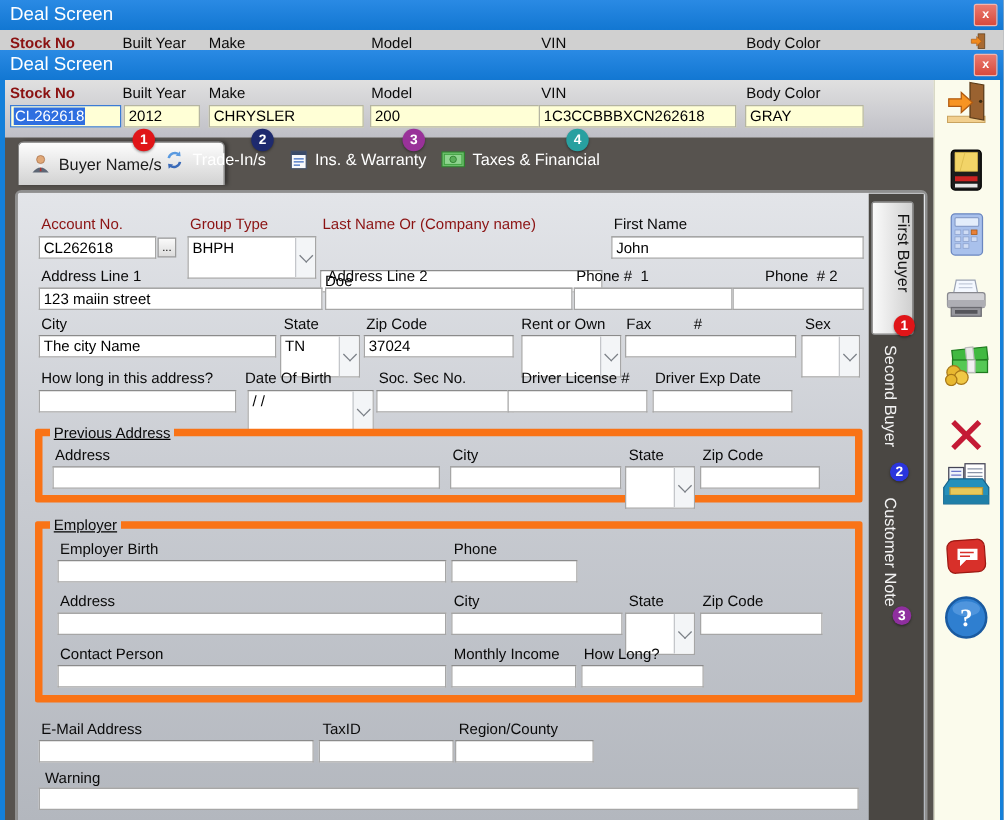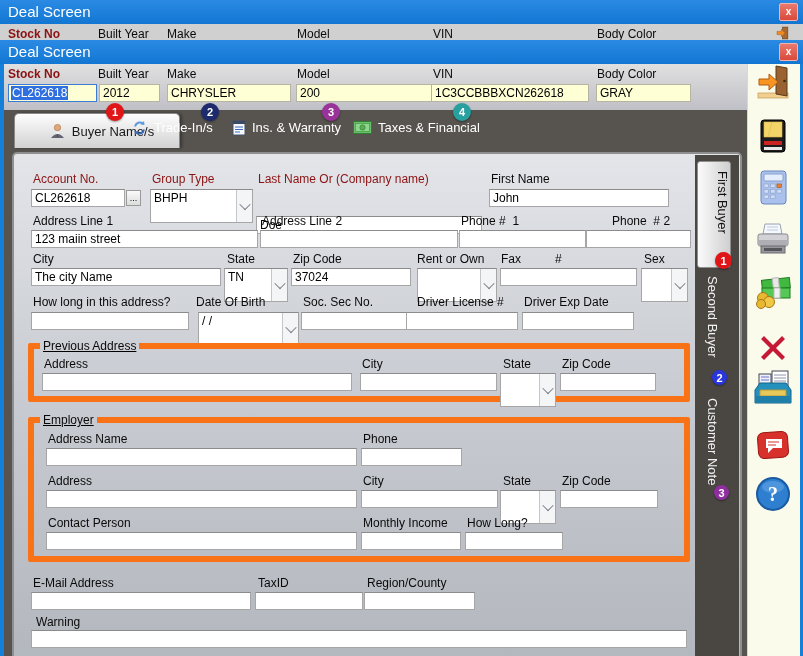--- a/index.html
+++ b/index.html
@@ -32,21 +32,21 @@
   .chev{width:7px;height:7px;border-right:1.5px solid #7a7f86;border-bottom:1.5px solid #7a7f86;
     transform:rotate(45deg) translate(-1px,-1px);}
   .dots{position:absolute;width:15px;height:16px;background:linear-gradient(#fafafa,#dcdcdc);
     border:1px solid #9a9a9a;font-size:9px;line-height:6px;text-align:center;padding:0;
     font-family:"Liberation Sans",sans-serif;}
   
   .tabdark{position:absolute;background:#57534f;}
   .toptab-active{position:absolute;background:linear-gradient(#fdfdfd,#d2d2d2);
     border:1px solid #8a8a8a;border-bottom:none;border-radius:5px 5px 0 0;
     display:flex;align-items:center;gap:6px;padding-left:9px;box-sizing:border-box;
-    font-size:13px;color:#1a1a1a;box-shadow:2px 0 3px rgba(0,0,0,.35);justify-content:center;}
+    font-size:13px;color:#1a1a1a;box-shadow:2px 0 3px rgba(0,0,0,.35);}
   .toptab{position:absolute;display:flex;align-items:center;gap:6px;
     font-size:13px;color:#fff;height:35px;}
   .badge{position:absolute;border-radius:50%;color:#fff;font-size:11px;font-weight:bold;
     display:flex;align-items:center;justify-content:center;box-shadow:0 1px 2px rgba(0,0,0,.4);}
   
   .panel{position:absolute;background:linear-gradient(#e3e5e9,#c9ccd2 45%,#b2b6bd);
     border:2px solid #8f8f8f;border-radius:5px 5px 0 0;box-sizing:border-box;}
   fieldset{position:absolute;border:6px solid #f97316;border-radius:2px;margin:0;padding:0;
     box-sizing:border-box;text-decoration:underline;}
   legend{font-size:12px;color:#0a0a0a;padding:0 3px;margin-left:6px;}
@@ -168,21 +168,21 @@
   <span class="lbl red" style="left:33px;top:172px;">Account No.</span>
   <input class="inp" style="left: 31px; top: 189px; width: 94px;" readonly="" value="CL262618">
   <button class="dots" style="left:126px;top:190px;">...</button>
   <span class="lbl red" style="left:152px;top:172px;">Group Type</span>
   <div class="combo" style="left:150px;top:189px;width:103px;"><span>BHPH</span><span class="car">
         <span class="chev"></span>
       </span></div>
   <span class="lbl red" style="left:258px;top:172px;">Last Name Or (Company name)</span>
   <input class="inp" style="left: 256px; top: 189px; width: 226px; margin-top: 27px;" readonly="" value="Doe">
   <span class="lbl" style="left:491px;top:172px;">First Name</span>
-  <input class="inp" style="left: 489px; top: 189px; width: 180px;" readonly="" value="John">
+  <input class="inp" style="left: 489px; top: 189px; width: 202px;" readonly="" value="John">
 
   <span class="lbl" style="left:33px;top:214px;">Address Line 1</span>
   <input class="inp" style="left: 31px; top: 230px; width: 227px;" readonly="" value="123 maiin street">
   <span class="lbl" style="left:262px;top:214px;">Address Line 2</span>
   <input class="inp" style="left: 260px; top: 230px; width: 198px;" readonly="" value="">
   <span class="lbl" style="left:461px;top:214px;">Phone #  1</span>
   <input class="inp" style="left: 459px; top: 230px; width: 127px;" readonly="" value="">
   <span class="lbl" style="left:588px;top:214px;margin-left:24px;">Phone  # 2</span>
   <input class="inp" style="left: 586px; top: 230px; width: 105px;" readonly="" value="">
 
@@ -231,21 +231,21 @@
       <span class="car">
         <span class="chev"></span>
       </span>
     </div>
   <span class="lbl" style="left:562px;top:357px;">Zip Code</span>
   <input class="inp" style="left: 560px; top: 373px; width: 96px;" readonly="">
 
   <fieldset style="left:28px;top:413px;width:662px;height:149px;">
     <legend>Employer</legend>
   </fieldset>
-  <span class="lbl" style="left:48px;top:432px;">Address Name</span>
+  <span class="lbl" style="left:48px;top:432px;">Employer Birth</span>
   <input class="inp" style="left: 46px; top: 448px; width: 311px;" readonly="">
   <span class="lbl" style="left:363px;top:432px;">Phone</span>
   <input class="inp" style="left: 361px; top: 448px; width: 101px;" readonly="">
 
   <span class="lbl" style="left:48px;top:474px;">Address</span>
   <input class="inp" style="left: 46px; top: 490px; width: 311px;" readonly="">
   <span class="lbl" style="left:363px;top:474px;">City</span>
   <input class="inp" style="left: 361px; top: 490px; width: 137px;" readonly="">
   <span class="lbl" style="left:503px;top:474px;">State</span>
   <div class="combo" style="left:500px;top:490px;width:56px;">

